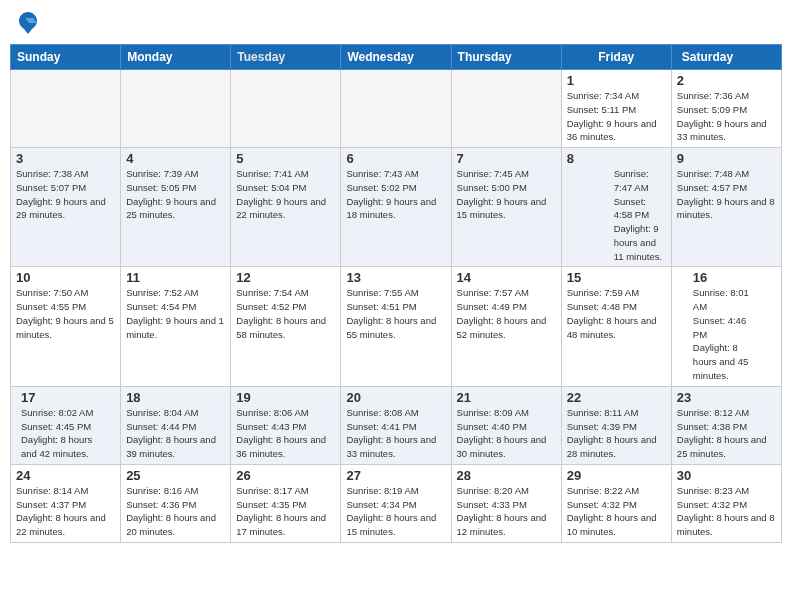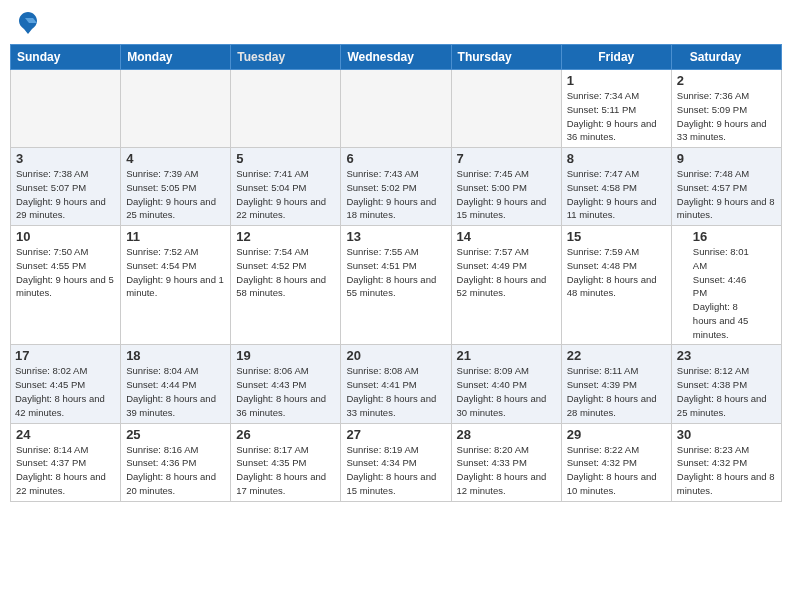--- a/index.html
+++ b/index.html
@@ -31,21 +31,21 @@
 <div style="padding: 0 10px;">
   <table style="width: 100%; border-collapse: collapse; table-layout: fixed;">
     <thead>
       <tr id="header-row">
           <th style="background: rgb(26, 107, 181); color: white; text-align: left; padding: 5px 6px; font-size: 12px; font-weight: bold; border: 1px solid rgb(74, 143, 208);">Sunday</th>
           <th style="background: rgb(26, 107, 181); color: white; text-align: left; padding: 5px 6px; font-size: 12px; font-weight: bold; border: 1px solid rgb(74, 143, 208); margin-left: 48px;">Monday</th>
           <th style="background: rgb(26, 107, 181); color: #e5e5e5; text-align: left; padding: 5px 6px; font-size: 12px; font-weight: bold; border: 1px solid rgb(74, 143, 208);">Tuesday</th>
           <th style="background: rgb(26, 107, 181); color: white; text-align: left; padding: 5px 6px; font-size: 12px; font-weight: bold; border: 1px solid rgb(74, 143, 208);">Wednesday</th>
           <th style="background: rgb(26, 107, 181); color: white; text-align: left; padding: 5px 6px; font-size: 12px; font-weight: bold; border: 1px solid rgb(74, 143, 208);">Thursday</th>
           <th style="background: rgb(26, 107, 181); color: white; text-align: center; padding: 5px 6px; font-size: 12px; font-weight: bold; border: 1px solid rgb(74, 143, 208);">Friday</th>
-          <th style="background: rgb(26, 107, 181); color: white; text-align: left; padding: 5px 18px; font-size: 12px; font-weight: bold; border: 1px solid rgb(74, 143, 208); margin-left: 44px;">Saturday</th>
+          <th style="background: rgb(26, 107, 181); color: white; text-align: left; padding: 5px 10px; font-size: 12px; font-weight: bold; border: 1px solid rgb(74, 143, 208); margin-left: 44px;">Saturday</th>
         </tr>
     </thead>
     <tbody id="calendar-body">
         <tr>
           <td style="border: 1px solid rgb(204, 204, 204); vertical-align: top; padding: 3px 5px; font-size: 9.5px; color: rgb(51, 51, 51); height: 78px; background: rgb(245, 245, 245);"></td>
           <td style="border: 1px solid rgb(204, 204, 204); vertical-align: top; padding: 3px 5px; font-size: 9.5px; color: rgb(51, 51, 51); height: 78px; background: rgb(245, 245, 245);"></td>
           <td style="border: 1px solid rgb(204, 204, 204); vertical-align: top; padding: 3px 5px; font-size: 9.5px; color: rgb(51, 51, 51); height: 78px; background: rgb(245, 245, 245);"></td>
           <td style="border: 1px solid rgb(204, 204, 204); vertical-align: top; padding: 3px 5px; font-size: 9.5px; color: rgb(51, 51, 51); height: 78px; background: rgb(245, 245, 245);"></td>
           <td style="border: 1px solid rgb(204, 204, 204); vertical-align: top; padding: 3px 5px; font-size: 9.5px; color: rgb(51, 51, 51); height: 78px; background: rgb(245, 245, 245);"></td>
           <td style="border: 1px solid rgb(204, 204, 204); vertical-align: top; padding: 3px 5px; font-size: 9.5px; color: rgb(51, 51, 51); height: 78px; background: rgb(255, 255, 255);">
@@ -87,21 +87,21 @@
 Daylight: 9 hours and 18 minutes.</span>
           </td>
           <td style="border: 1px solid rgb(204, 204, 204); vertical-align: top; padding: 3px 5px; font-size: 9.5px; color: rgb(51, 51, 51); height: 78px; background: rgb(238, 242, 248);">
             <span style="font-size: 13px; font-weight: bold; display: block; margin-bottom: 1px;">7</span>
             <span style="font-size: 9.5px; line-height: 1.45; white-space: pre-line; display: block;">Sunrise: 7:45 AM
 Sunset: 5:00 PM
 Daylight: 9 hours and 15 minutes.</span>
           </td>
           <td style="border: 1px solid rgb(204, 204, 204); vertical-align: top; padding: 3px 5px; font-size: 9.5px; color: rgb(51, 51, 51); height: 78px; background: rgb(238, 242, 248);">
             <span style="font-size: 13px; font-weight: bold; display: block; margin-bottom: 1px;">8</span>
-            <span style="font-size: 9.5px; line-height: 1.45; white-space: pre-line; display: block;">Sunrise: 7:47 AM
+            <span style="font-size: 9.5px; line-height: 1.45; white-space: pre-line; display: block; margin-left: 47px;">Sunrise: 7:47 AM
 Sunset: 4:58 PM
 Daylight: 9 hours and 11 minutes.</span>
           </td>
           <td style="border: 1px solid rgb(204, 204, 204); vertical-align: top; padding: 3px 5px; font-size: 9.5px; color: rgb(51, 51, 51); height: 78px; background: rgb(238, 242, 248);">
             <span style="font-size: 13px; font-weight: bold; display: block; margin-bottom: 1px;">9</span>
             <span style="font-size: 9.5px; line-height: 1.45; white-space: pre-line; display: block;">Sunrise: 7:48 AM
 Sunset: 4:57 PM
 Daylight: 9 hours and 8 minutes.</span>
           </td>
         </tr>
@@ -143,21 +143,21 @@
 Daylight: 8 hours and 48 minutes.</span>
           </td>
           <td style="border: 1px solid rgb(204, 204, 204); vertical-align: top; padding: 3px 21px; font-size: 9.5px; color: rgb(51, 51, 51); height: 78px; background: rgb(255, 255, 255);">
             <span style="font-size: 13px; font-weight: bold; display: block; margin-bottom: 1px;">16</span>
             <span style="font-size: 9.5px; line-height: 1.45; white-space: pre-line; display: block;">Sunrise: 8:01 AM
 Sunset: 4:46 PM
 Daylight: 8 hours and 45 minutes.</span>
           </td>
         </tr>
         <tr>
-          <td style="border: 1px solid rgb(204, 204, 204); vertical-align: top; padding: 3px 4px; font-size: 9.5px; color: rgb(51, 51, 51); height: 78px; background: rgb(238, 242, 248);">
+          <td style="border: 1px solid rgb(204, 204, 204); vertical-align: top; padding: 3px 10px; font-size: 9.5px; color: rgb(51, 51, 51); height: 78px; background: rgb(238, 242, 248);">
             <span style="font-size: 13px; font-weight: bold; display: block; margin-bottom: 1px;">17</span>
             <span style="font-size: 9.5px; line-height: 1.45; white-space: pre-line; display: block;">Sunrise: 8:02 AM
 Sunset: 4:45 PM
 Daylight: 8 hours and 42 minutes.</span>
           </td>
           <td style="border: 1px solid rgb(204, 204, 204); vertical-align: top; padding: 3px 5px; font-size: 9.5px; color: rgb(51, 51, 51); height: 78px; background: rgb(238, 242, 248);">
             <span style="font-size: 13px; font-weight: bold; display: block; margin-bottom: 1px;">18</span>
             <span style="font-size: 9.5px; line-height: 1.45; white-space: pre-line; display: block;">Sunrise: 8:04 AM
 Sunset: 4:44 PM
 Daylight: 8 hours and 39 minutes.</span>

